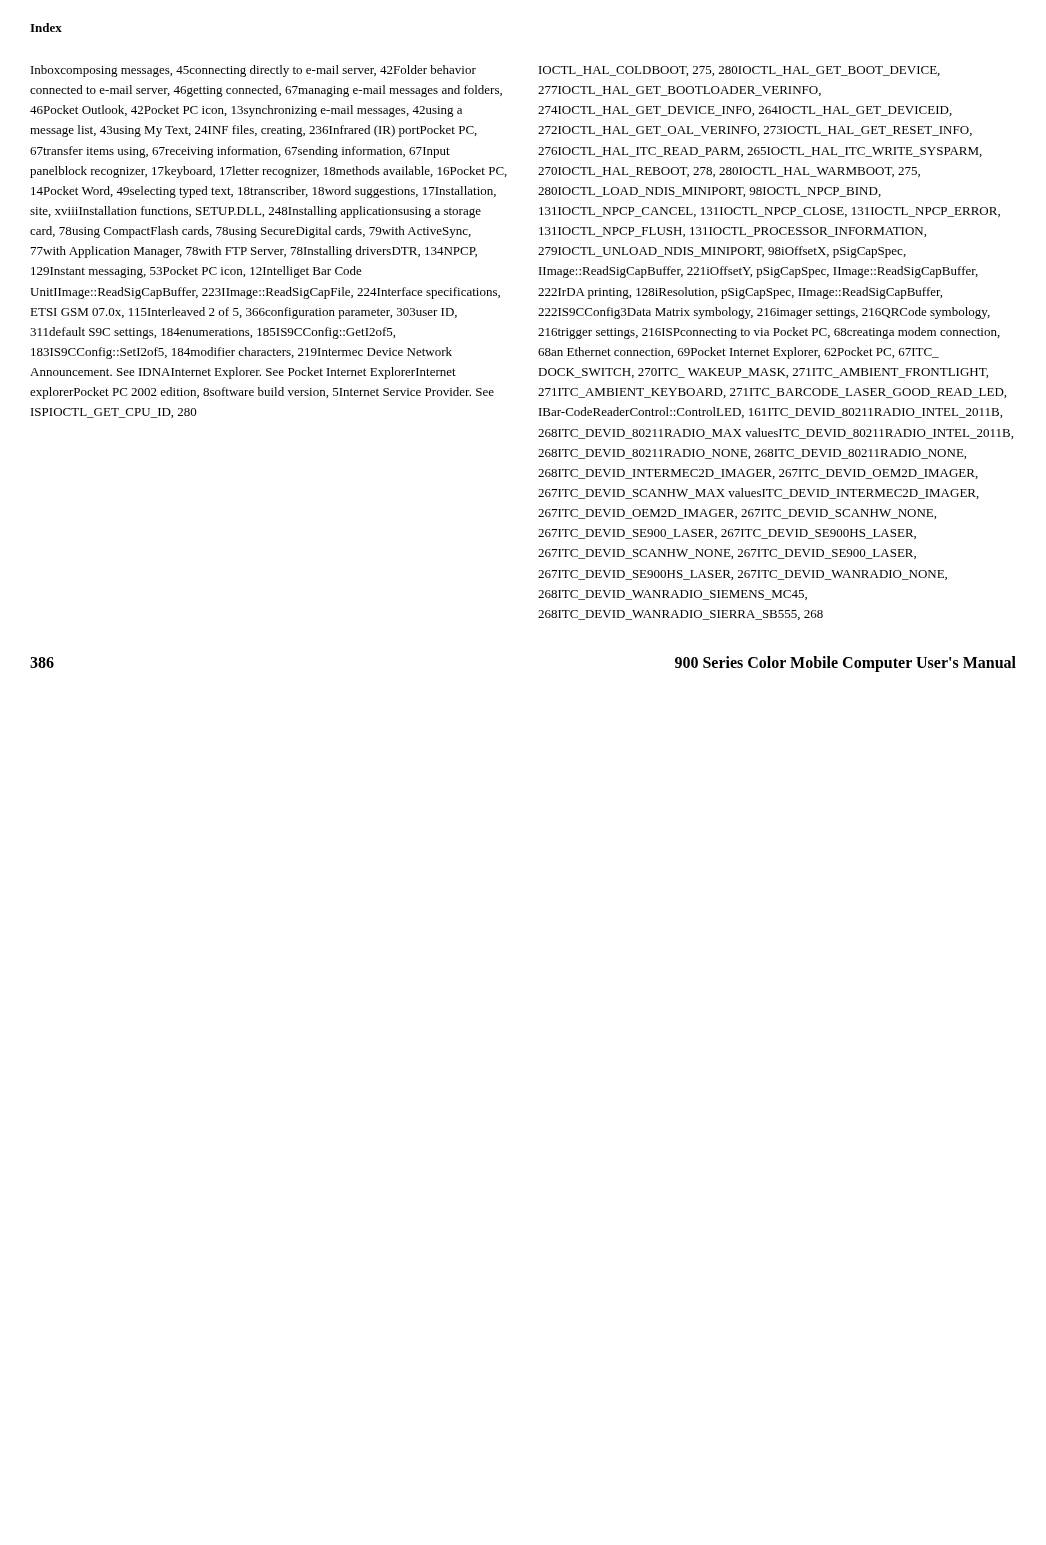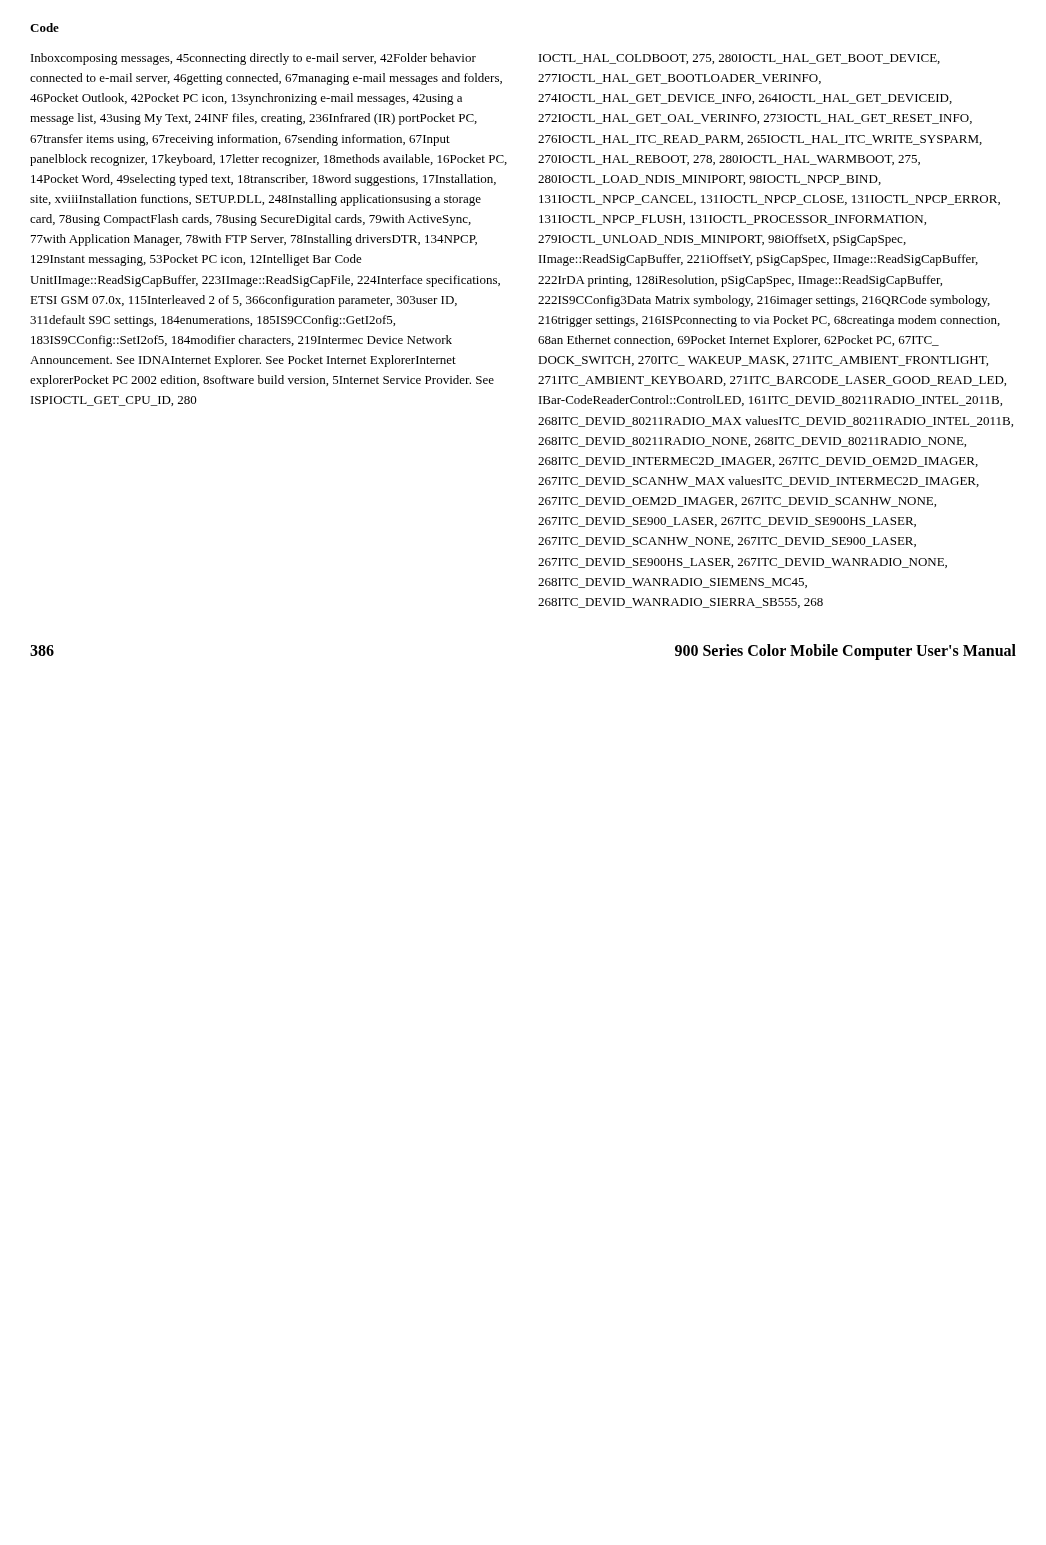--- a/index.html
+++ b/index.html
@@ -41,24 +41,24 @@
       font-weight: bold;
     }
     .footer-right {
       font-weight: bold;
     }
   </style>
 </head>
 <body>
 
 <div>
-  <span style="font-weight:bold; font-size:13px;">Code</span>
+  <span style="font-weight:bold; font-size:13px;">Index</span>
 </div>
 
-<div class="content-area" style="margin-top: 12px;">
+<div class="content-area" style="margin-top: 24px;">
   <div class="left-column" id="left-col"><span class="index-entry main-entry">Inbox</span><span class="index-entry sub-entry">composing messages, 45</span><span class="index-entry sub-entry">connecting directly to e-mail server, 42</span><span class="index-entry sub-entry">Folder behavior connected to e-mail server, 46</span><span class="index-entry sub-entry">getting connected, 67</span><span class="index-entry sub-entry">managing e-mail messages and folders, 46</span><span class="index-entry sub-entry">Pocket Outlook, 42</span><span class="index-entry sub-entry">Pocket PC icon, 13</span><span class="index-entry sub-entry">synchronizing e-mail messages, 42</span><span class="index-entry sub-entry">using a message list, 43</span><span class="index-entry sub-entry">using My Text, 24</span><span class="index-entry main-entry">INF files, creating, 236</span><span class="index-entry main-entry">Infrared (IR) port</span><span class="index-entry sub-entry">Pocket PC, 67</span><span class="index-entry sub-entry">transfer items using, 67</span><span class="index-entry sub-sub-entry">receiving information, 67</span><span class="index-entry sub-sub-entry">sending information, 67</span><span class="index-entry main-entry">Input panel</span><span class="index-entry sub-entry">block recognizer, 17</span><span class="index-entry sub-entry">keyboard, 17</span><span class="index-entry sub-entry">letter recognizer, 18</span><span class="index-entry sub-entry">methods available, 16</span><span class="index-entry sub-entry">Pocket PC, 14</span><span class="index-entry sub-entry">Pocket Word, 49</span><span class="index-entry sub-entry">selecting typed text, 18</span><span class="index-entry sub-entry">transcriber, 18</span><span class="index-entry sub-entry">word suggestions, 17</span><span class="index-entry main-entry">Installation, site, xviii</span><span class="index-entry main-entry">Installation functions, SETUP.DLL, 248</span><span class="index-entry main-entry">Installing applications</span><span class="index-entry sub-entry">using a storage card, 78</span><span class="index-entry sub-entry">using CompactFlash cards, 78</span><span class="index-entry sub-entry">using SecureDigital cards, 79</span><span class="index-entry sub-entry">with ActiveSync, 77</span><span class="index-entry sub-entry">with Application Manager, 78</span><span class="index-entry sub-entry">with FTP Server, 78</span><span class="index-entry main-entry">Installing drivers</span><span class="index-entry sub-entry">DTR, 134</span><span class="index-entry sub-entry">NPCP, 129</span><span class="index-entry main-entry">Instant messaging, 53</span><span class="index-entry sub-entry">Pocket PC icon, 12</span><span class="index-entry main-entry">Intelliget Bar Code Unit</span><span class="index-entry sub-entry">IImage::ReadSigCapBuffer, 223</span><span class="index-entry sub-entry">IImage::ReadSigCapFile, 224</span><span class="index-entry main-entry">Interface specifications, ETSI GSM 07.0x, 115</span><span class="index-entry main-entry">Interleaved 2 of 5, 366</span><span class="index-entry sub-entry">configuration parameter, 303</span><span class="index-entry sub-sub-entry">user ID, 311</span><span class="index-entry sub-entry">default S9C settings, 184</span><span class="index-entry sub-entry">enumerations, 185</span><span class="index-entry sub-entry">IS9CConfig::GetI2of5, 183</span><span class="index-entry sub-entry">IS9CConfig::SetI2of5, 184</span><span class="index-entry sub-entry">modifier characters, 219</span><span class="index-entry main-entry">Intermec Device Network Announcement. See IDNA</span><span class="index-entry main-entry">Internet Explorer. See Pocket Internet Explorer</span><span class="index-entry main-entry">Internet explorer</span><span class="index-entry sub-entry">Pocket PC 2002 edition, 8</span><span class="index-entry sub-entry">software build version, 5</span><span class="index-entry main-entry">Internet Service Provider. See ISP</span><span class="index-entry main-entry">IOCTL_GET_CPU_ID, 280</span></div>
   <div class="right-column" id="right-col"><span class="index-entry main-entry">IOCTL_HAL_COLDBOOT, 275, 280</span><span class="index-entry main-entry">IOCTL_HAL_GET_BOOT_DEVICE, 277</span><span class="index-entry main-entry">IOCTL_HAL_GET_BOOTLOADER_VERINFO, 274</span><span class="index-entry main-entry">IOCTL_HAL_GET_DEVICE_INFO, 264</span><span class="index-entry main-entry">IOCTL_HAL_GET_DEVICEID, 272</span><span class="index-entry main-entry">IOCTL_HAL_GET_OAL_VERINFO, 273</span><span class="index-entry main-entry">IOCTL_HAL_GET_RESET_INFO, 276</span><span class="index-entry main-entry">IOCTL_HAL_ITC_READ_PARM, 265</span><span class="index-entry main-entry">IOCTL_HAL_ITC_WRITE_SYSPARM, 270</span><span class="index-entry main-entry">IOCTL_HAL_REBOOT, 278, 280</span><span class="index-entry main-entry">IOCTL_HAL_WARMBOOT, 275, 280</span><span class="index-entry main-entry">IOCTL_LOAD_NDIS_MINIPORT, 98</span><span class="index-entry main-entry">IOCTL_NPCP_BIND, 131</span><span class="index-entry main-entry">IOCTL_NPCP_CANCEL, 131</span><span class="index-entry main-entry">IOCTL_NPCP_CLOSE, 131</span><span class="index-entry main-entry">IOCTL_NPCP_ERROR, 131</span><span class="index-entry main-entry">IOCTL_NPCP_FLUSH, 131</span><span class="index-entry main-entry">IOCTL_PROCESSOR_INFORMATION, 279</span><span class="index-entry main-entry">IOCTL_UNLOAD_NDIS_MINIPORT, 98</span><span class="index-entry main-entry">iOffsetX, pSigCapSpec, IImage::ReadSigCapBuffer, 221</span><span class="index-entry main-entry">iOffsetY, pSigCapSpec, IImage::ReadSigCapBuffer, 222</span><span class="index-entry main-entry">IrDA printing, 128</span><span class="index-entry main-entry">iResolution, pSigCapSpec, IImage::ReadSigCapBuffer, 222</span><span class="index-entry main-entry">IS9CConfig3</span><span class="index-entry sub-entry">Data Matrix symbology, 216</span><span class="index-entry sub-entry">imager settings, 216</span><span class="index-entry sub-entry">QRCode symbology, 216</span><span class="index-entry sub-entry">trigger settings, 216</span><span class="index-entry main-entry">ISP</span><span class="index-entry sub-entry">connecting to via Pocket PC, 68</span><span class="index-entry sub-entry">creating</span><span class="index-entry sub-sub-entry">a modem connection, 68</span><span class="index-entry sub-sub-entry">an Ethernet connection, 69</span><span class="index-entry sub-entry">Pocket Internet Explorer, 62</span><span class="index-entry sub-entry">Pocket PC, 67</span><span class="index-entry main-entry">ITC_ DOCK_SWITCH, 270</span><span class="index-entry main-entry">ITC_ WAKEUP_MASK, 271</span><span class="index-entry main-entry">ITC_AMBIENT_FRONTLIGHT, 271</span><span class="index-entry main-entry">ITC_AMBIENT_KEYBOARD, 271</span><span class="index-entry main-entry">ITC_BARCODE_LASER_GOOD_READ_LED, IBar-</span><span class="index-entry sub-entry">CodeReaderControl::ControlLED, 161</span><span class="index-entry main-entry">ITC_DEVID_80211RADIO_INTEL_2011B, 268</span><span class="index-entry main-entry">ITC_DEVID_80211RADIO_MAX values</span><span class="index-entry sub-entry">ITC_DEVID_80211RADIO_INTEL_2011B, 268</span><span class="index-entry sub-entry">ITC_DEVID_80211RADIO_NONE, 268</span><span class="index-entry main-entry">ITC_DEVID_80211RADIO_NONE, 268</span><span class="index-entry main-entry">ITC_DEVID_INTERMEC2D_IMAGER, 267</span><span class="index-entry main-entry">ITC_DEVID_OEM2D_IMAGER, 267</span><span class="index-entry main-entry">ITC_DEVID_SCANHW_MAX values</span><span class="index-entry sub-entry">ITC_DEVID_INTERMEC2D_IMAGER, 267</span><span class="index-entry sub-entry">ITC_DEVID_OEM2D_IMAGER, 267</span><span class="index-entry sub-entry">ITC_DEVID_SCANHW_NONE, 267</span><span class="index-entry sub-entry">ITC_DEVID_SE900_LASER, 267</span><span class="index-entry sub-entry">ITC_DEVID_SE900HS_LASER, 267</span><span class="index-entry main-entry">ITC_DEVID_SCANHW_NONE, 267</span><span class="index-entry main-entry">ITC_DEVID_SE900_LASER, 267</span><span class="index-entry main-entry">ITC_DEVID_SE900HS_LASER, 267</span><span class="index-entry main-entry">ITC_DEVID_WANRADIO_NONE, 268</span><span class="index-entry main-entry">ITC_DEVID_WANRADIO_SIEMENS_MC45, 268</span><span class="index-entry main-entry">ITC_DEVID_WANRADIO_SIERRA_SB555, 268</span></div>
 </div>
 
 <div class="page-footer">
   <span class="footer-left">386</span>
   <span class="footer-right">900 Series Color Mobile Computer User's Manual</span>
 </div>
 
 </body></html>

